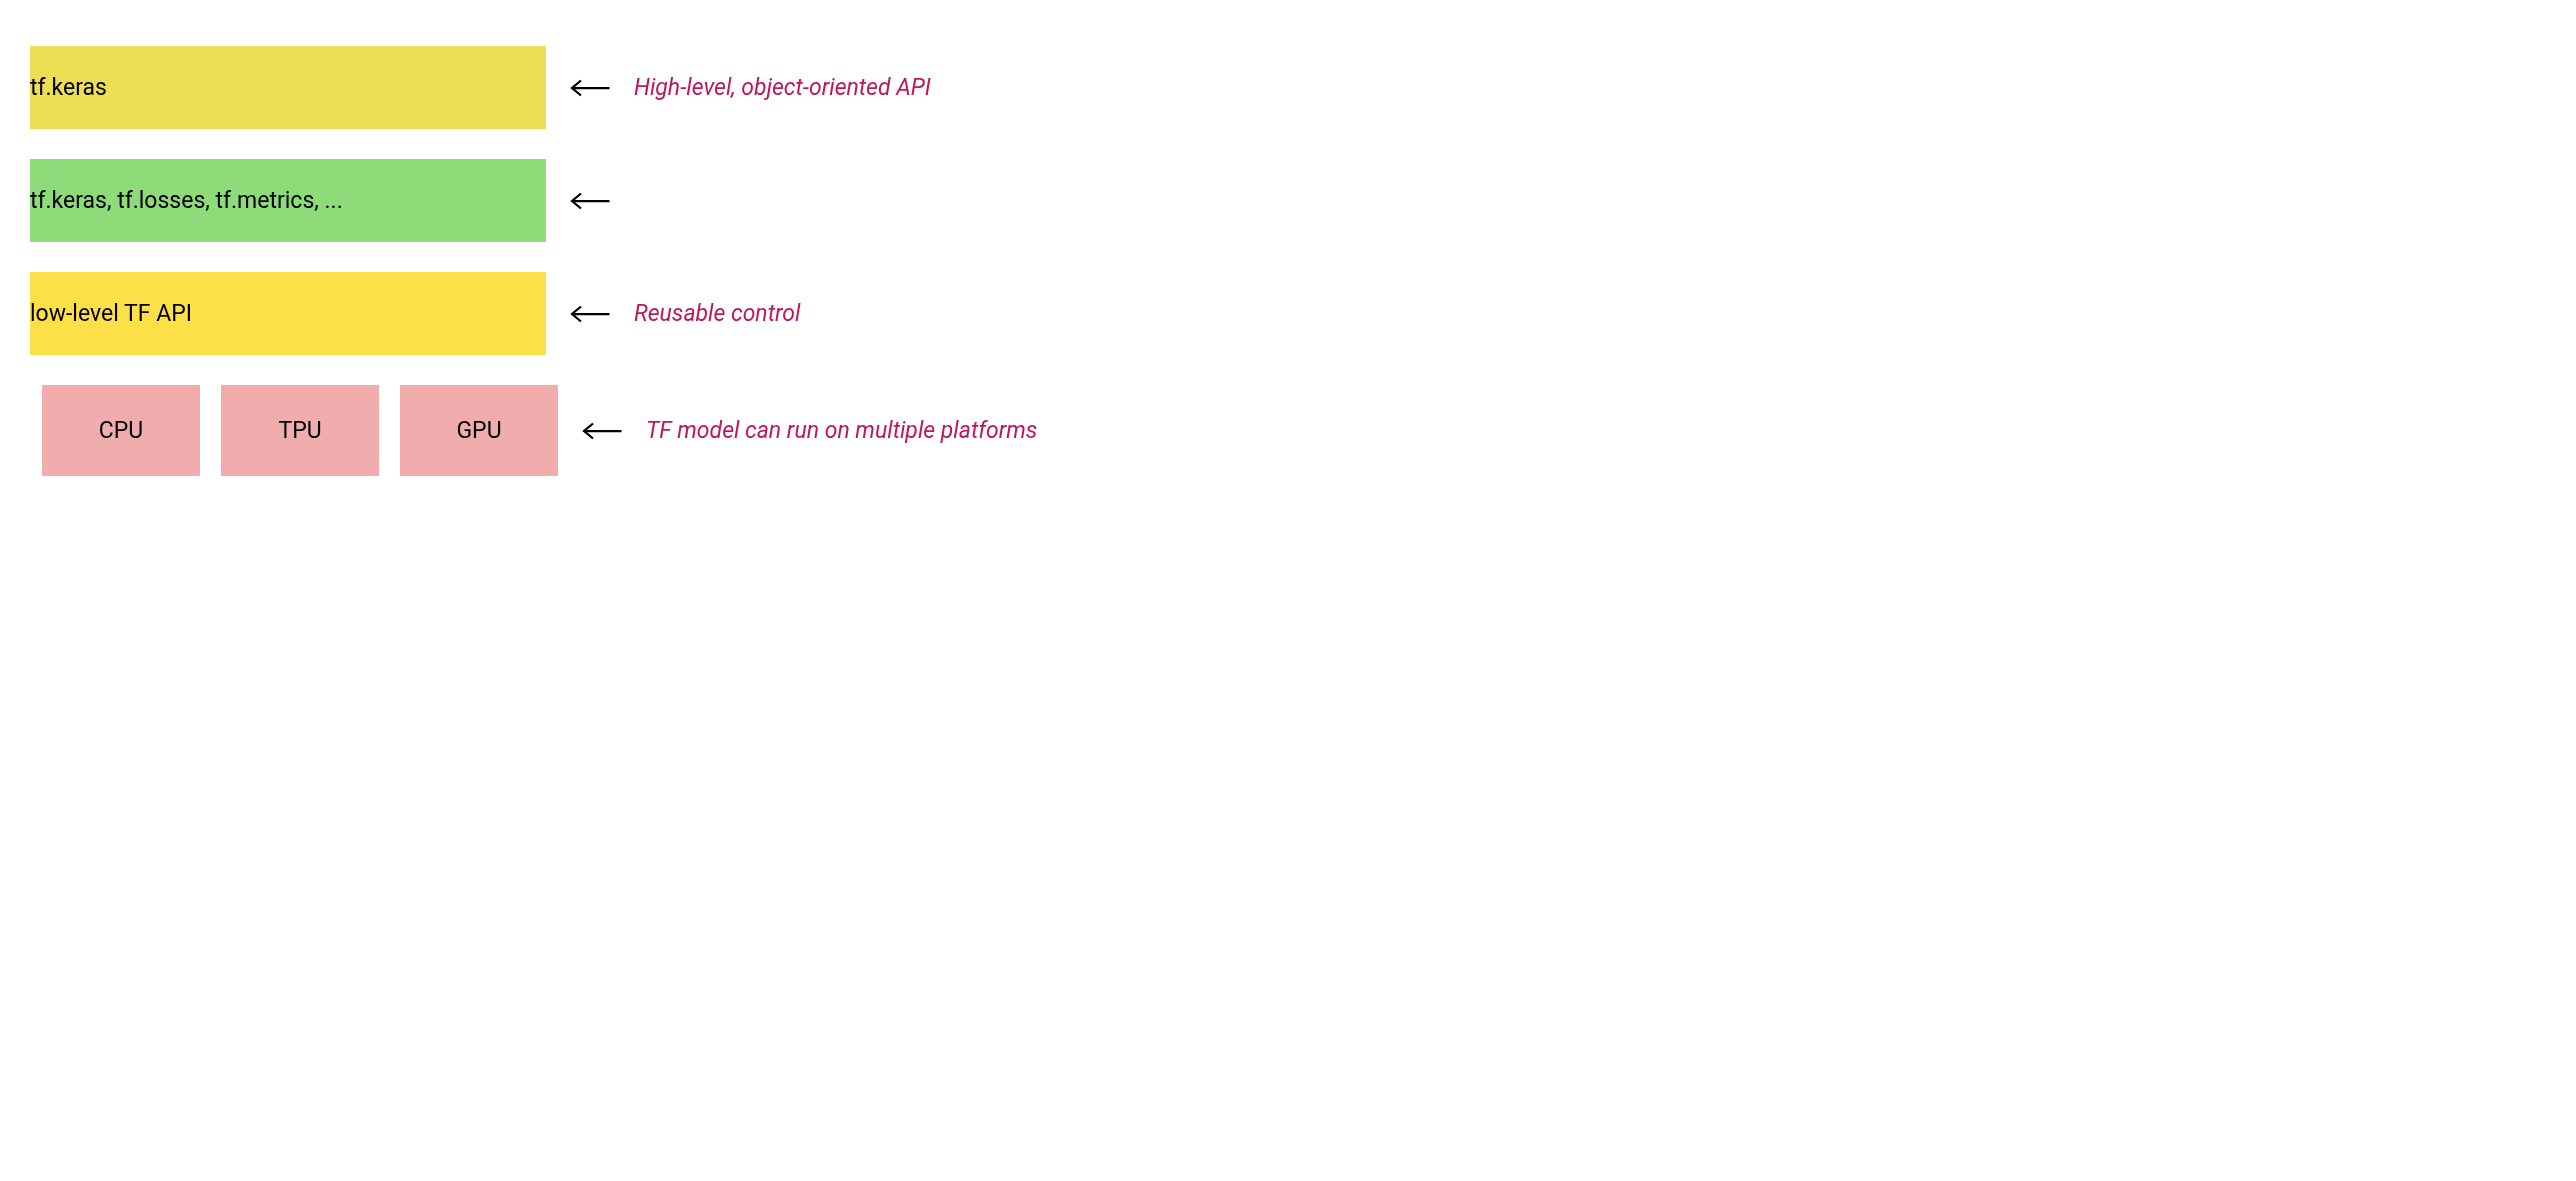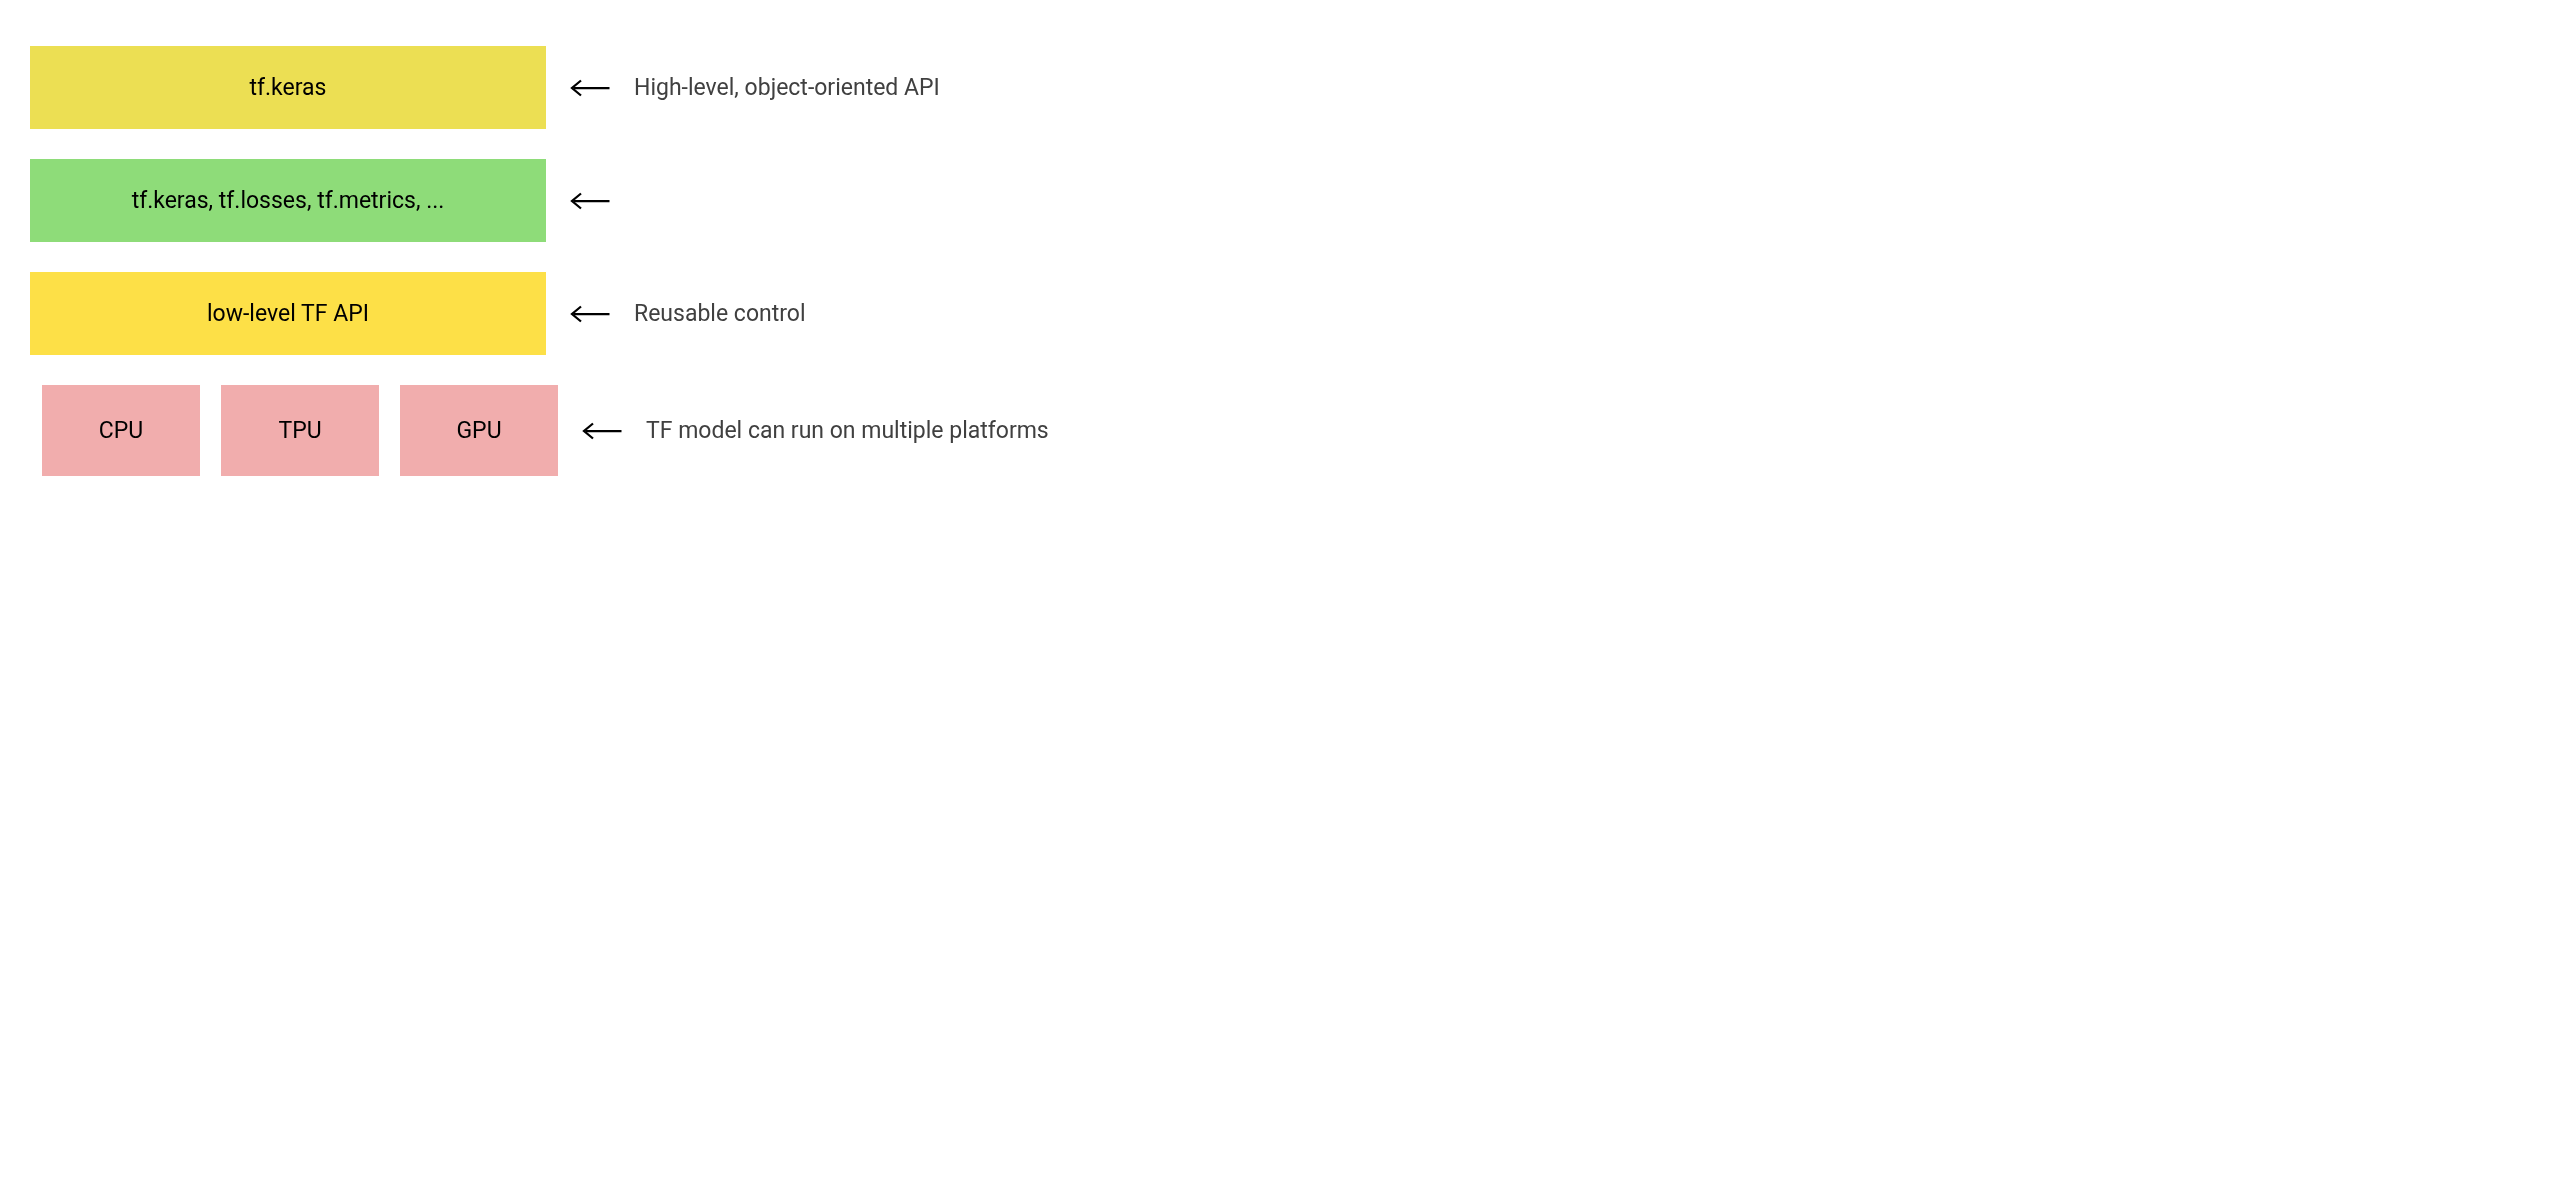--- a/index.html
+++ b/index.html
@@ -21,21 +21,21 @@
     .row {
       display: flex;
       align-items: center;
       gap: 23px;
     }
     .layer-box {
       flex: 0 0 516px;
       height: 83px;
       display: flex;
       align-items: center;
-      justify-content: center;
+      justify-content: flex-start;
       font-size: 23px;
       color: #000000;
     }
     .layer-split {
       flex: 0 0 516px;
       height: 91px;
       display: flex;
       gap: 21px;
       margin-left: 12px;
     }
@@ -55,22 +55,23 @@
       flex: 0 0 auto;
       display: flex;
       align-items: center;
     }
     .arrow svg {
       width: 42px;
       height: 24px;
     }
     .desc {
       font-size: 23px;
-      color: #404040;
+      color: #be185d;
       white-space: nowrap;
+      font-style: italic;
     }
   </style>
 </head>
 <body>
 
 <div class="diagram">
 
   <div class="row">
     <div class="layer-box yellow">
       <span>tf.keras</span>

